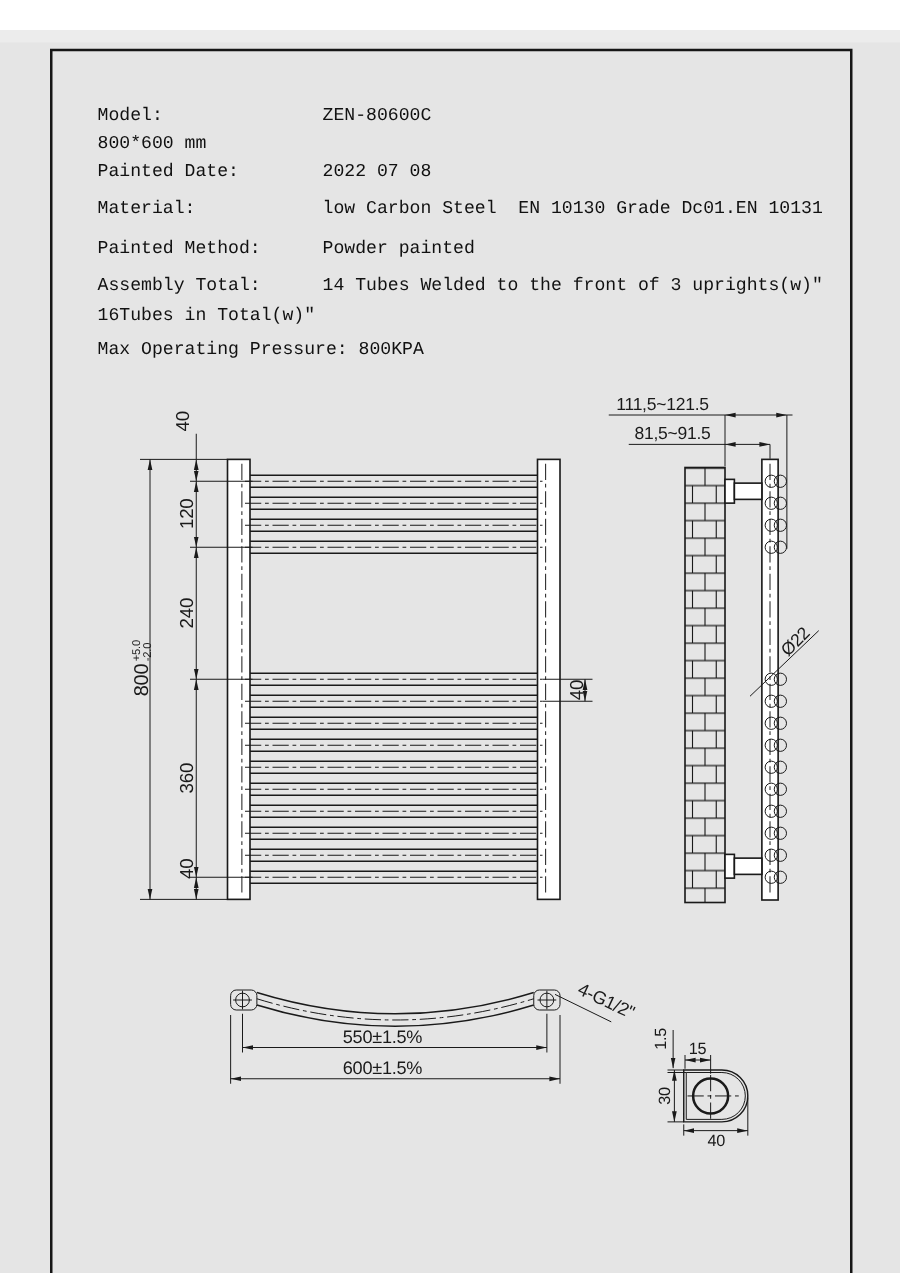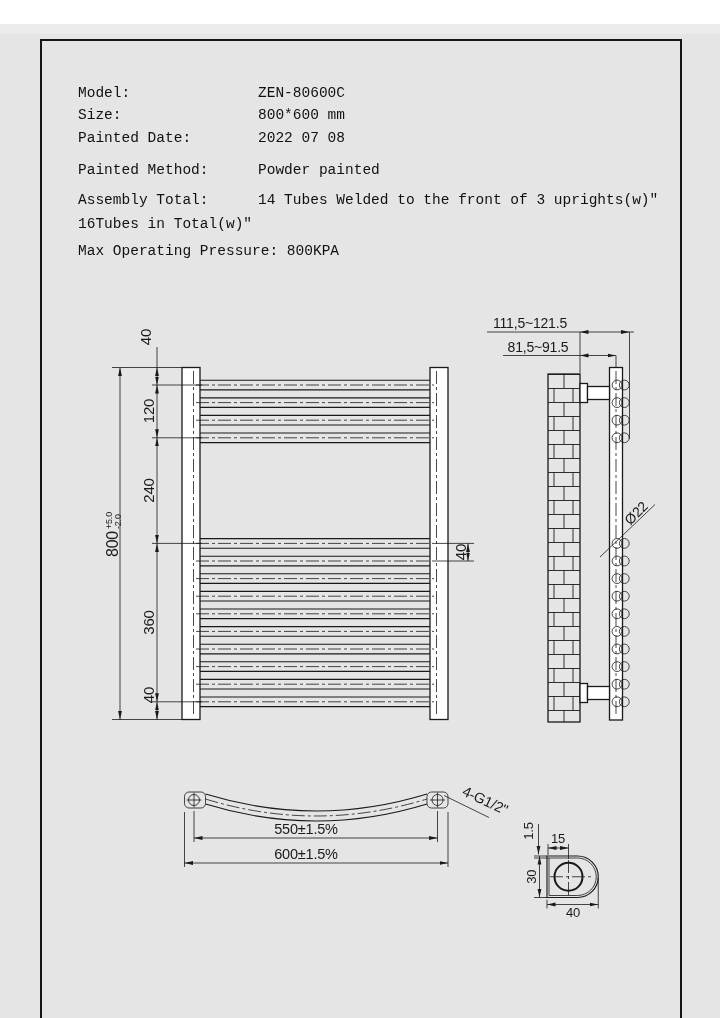--- a/index.html
+++ b/index.html
@@ -29,26 +29,29 @@
 <div class="canvas">
   <div class="topstrip"></div>
   <div class="frame"></div>
 
   <div class="spec">
     <div class="srow">
       <span class="sl">Model:</span>
       <span class="sv">ZEN-80600C</span>
     </div>
     <div class="srow g4">
-      <span class="sl">Size:</span>
       <span class="sv">800*600 mm</span>
     </div>
     <div class="srow g5">
       <span class="sl">Painted Date:</span>
       <span class="sv">2022 07 08</span>
+    </div>
+    <div class="srow g11">
+      <span class="sl">Material:</span>
+      <span class="sv">low Carbon Steel  EN 10130 Grade Dc01.EN 10131</span>
     </div>
     <div class="srow g14">
       <span class="sl">Painted Method:</span>
       <span class="sv">Powder painted</span>
     </div>
     <div class="srow g12">
       <span class="sl">Assembly Total:</span>
       <span class="sv">14 Tubes Welded to the front of 3 uprights(w)"</span>
     </div>
     <div class="srow g6">

